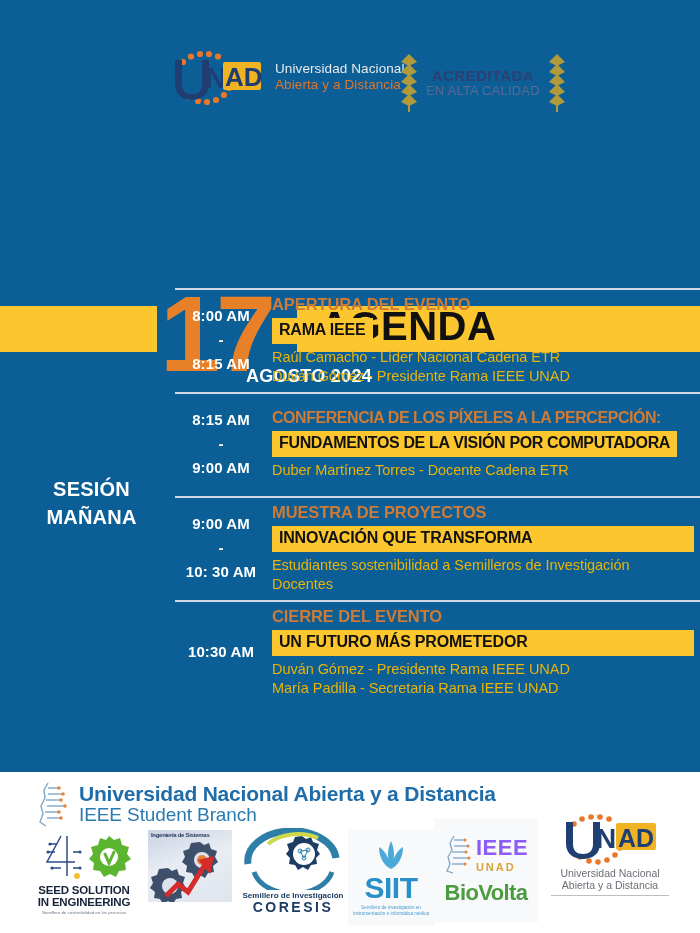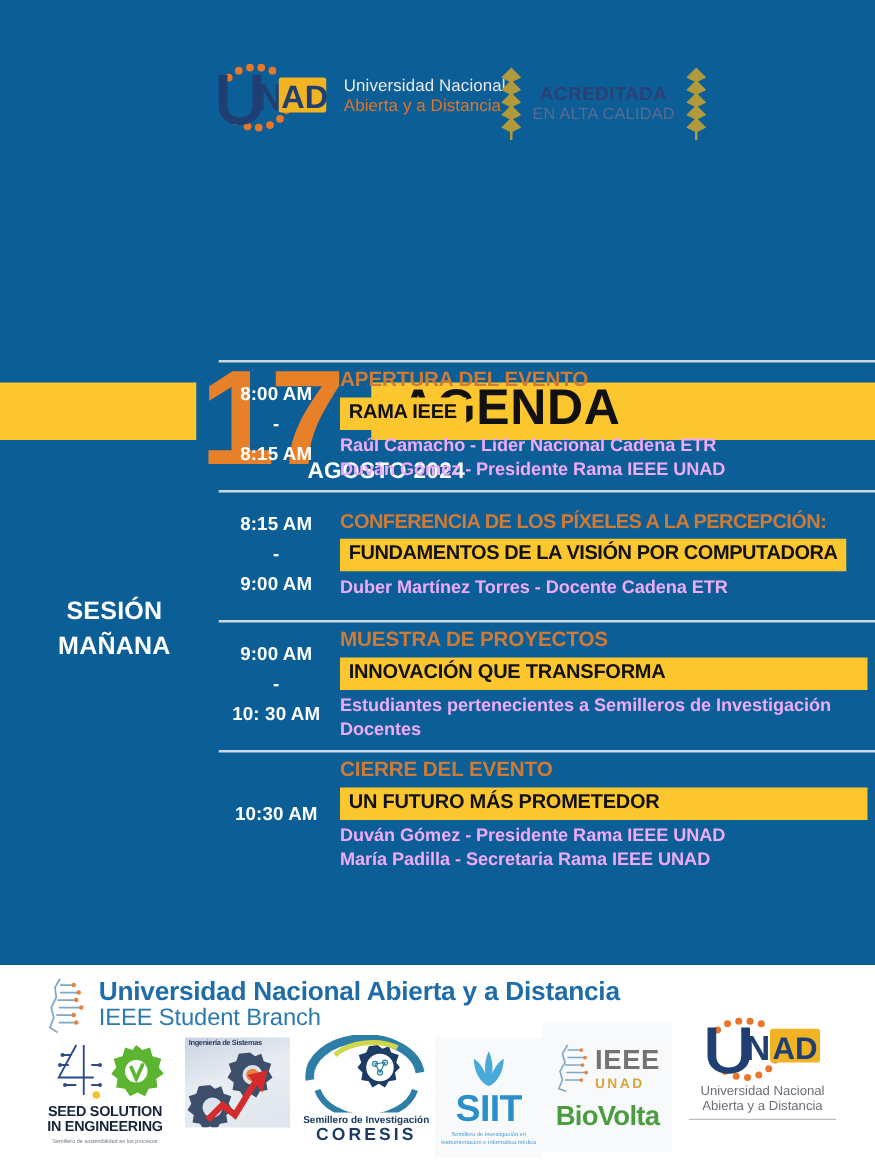--- a/index.html
+++ b/index.html
@@ -189,23 +189,23 @@
     font-weight: 700;
     padding: 3px 7px 4px 7px;
     margin-top: 3px;
     line-height: 1.18;
     letter-spacing: -0.2px;
     white-space: nowrap;
   }
   .highlight.wide { font-size: 16px; letter-spacing:-0.35px;text-align:center; }
   .speakers {
     margin-top: 4px;
-    color: #f0abfc;
+    color: #eab308;
     font-size: 14.5px;
-    font-weight: 700;
+    font-weight: 400;
     line-height: 1.33;
     letter-spacing: -0.05px;
   }
   .speakers div { white-space: nowrap; }
 
   
   .footer {
     position: absolute;
     left: 0; top: 772px;
     width: 700px; height: 161px;
@@ -309,21 +309,21 @@
     color:#4a9bcf; font-size:4.6px; text-align:center; line-height:1.25; margin-top:2px;
   }
 
   
   .ieeeu { left: 434px; top: -8px; width: 104px; }
   .ieeeu .tile {
     width:104px; height:104px; background:#f7f9fb;
     display:flex; flex-direction:column; align-items:center; justify-content:center; gap:2px;
   }
   .ieeeu .line1 { display:flex; align-items:center; gap:4px; }
-  .ieeeu .ieee-word { color:#737373; font-size:22px; font-weight:700; letter-spacing:.5px;text-align:right; }
+  .ieeeu .ieee-word { color:#8b5cf6; font-size:22px; font-weight:700; letter-spacing:.5px;text-align:right; }
   .ieeeu .unad-word { color:#d9a43a; font-size:11px; font-weight:700; letter-spacing:2px; }
   .biovolta {
     font-size: 22px; font-weight:700; letter-spacing:-0.6px; margin-top:4px;
   }
   .biovolta .b1 { color:#4a9c3f; }
 
   
   .ecbti { left: 540px; top: -16px; width: 140px; align-items:center; }
   .ecbti .unad-sm { width: 112px; height: 56px; }
   .ecbti .tag {
@@ -452,21 +452,21 @@
     <div class="agenda-row">
       <div class="time-cell">
         <div>9:00 AM</div>
         <div class="dash">-</div>
         <div>10: 30 AM</div>
       </div>
       <div class="detail-cell">
         <div class="sec-title">MUESTRA DE PROYECTOS</div>
         <div class="highlight" style="min-width:408px;">INNOVACIÓN QUE TRANSFORMA</div>
         <div class="speakers">
-          <div>Estudiantes pertenecientes a Semilleros de Investigación</div>
+          <div>Estudiantes sostenibilidad a Semilleros de Investigación</div>
           <div>Docentes</div>
         </div>
       </div>
     </div>
 
     <div class="divider"></div>
 
     <div class="agenda-row">
       <div class="time-cell">
         <div></div>

